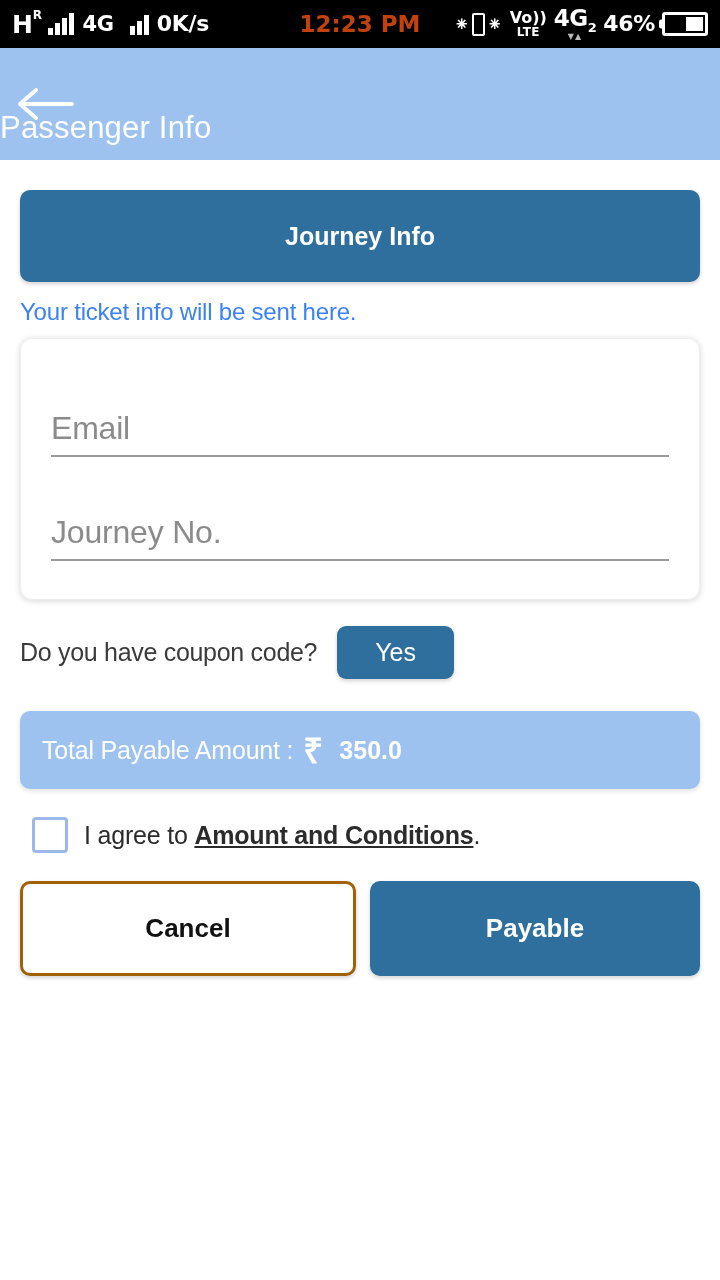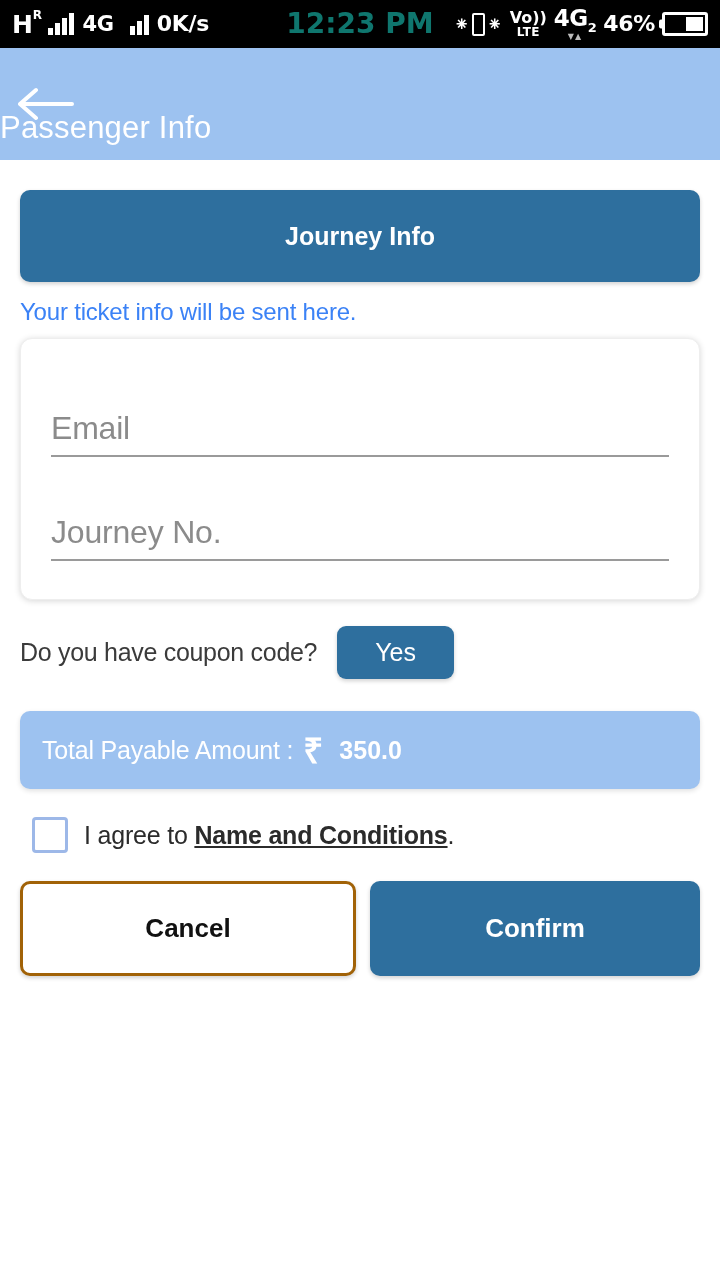--- a/index.html
+++ b/index.html
@@ -63,23 +63,23 @@
     font-weight: 700;
     letter-spacing: -0.3px;
     line-height: 1;
   }
   .sb-net-4g { font-size: 21px; font-weight: 600; }
 
   #status-time {
     position: absolute;
     left: 0; right: 0;
     text-align: center;
-    font-size: 28px;
-    font-weight: 700;
-    color: #0f766e;
+    font-size: 23px;
+    font-weight: 700;
+    color: #c2410c;
     line-height: 48px;
     pointer-events: none;
   }
 
   .vibrate-icon { display: flex; align-items: center; font-size: 19px; line-height: 1; }
   .vibrate-icon .body {
     width: 13px; height: 23px;
     border: 2px solid #ffffff;
     border-radius: 2px;
     margin: 0 2px;
@@ -405,22 +405,22 @@
     </div>
 
     <div id="total-amount-bar">
       <span id="total-amount-label">Total Payable Amount :</span>
       <span id="rupee-icon">₹</span>
       <span id="total-amount-value">350.0</span>
     </div>
 
     <div id="terms-row">
       <div id="terms-checkbox"></div>
-      <div id="terms-text"><span>I agree to </span><span id="terms-link">Name and Conditions</span><span>.</span></div>
+      <div id="terms-text"><span>I agree to </span><span id="terms-link">Amount and Conditions</span><span>.</span></div>
     </div>
 
     <div id="action-row">
       <div class="action-button" id="cancel-button">Cancel</div>
-      <div class="action-button" id="confirm-button">Confirm</div>
+      <div class="action-button" id="confirm-button">Payable</div>
     </div>
 
   </div>
 </div>
 
 </body></html>

